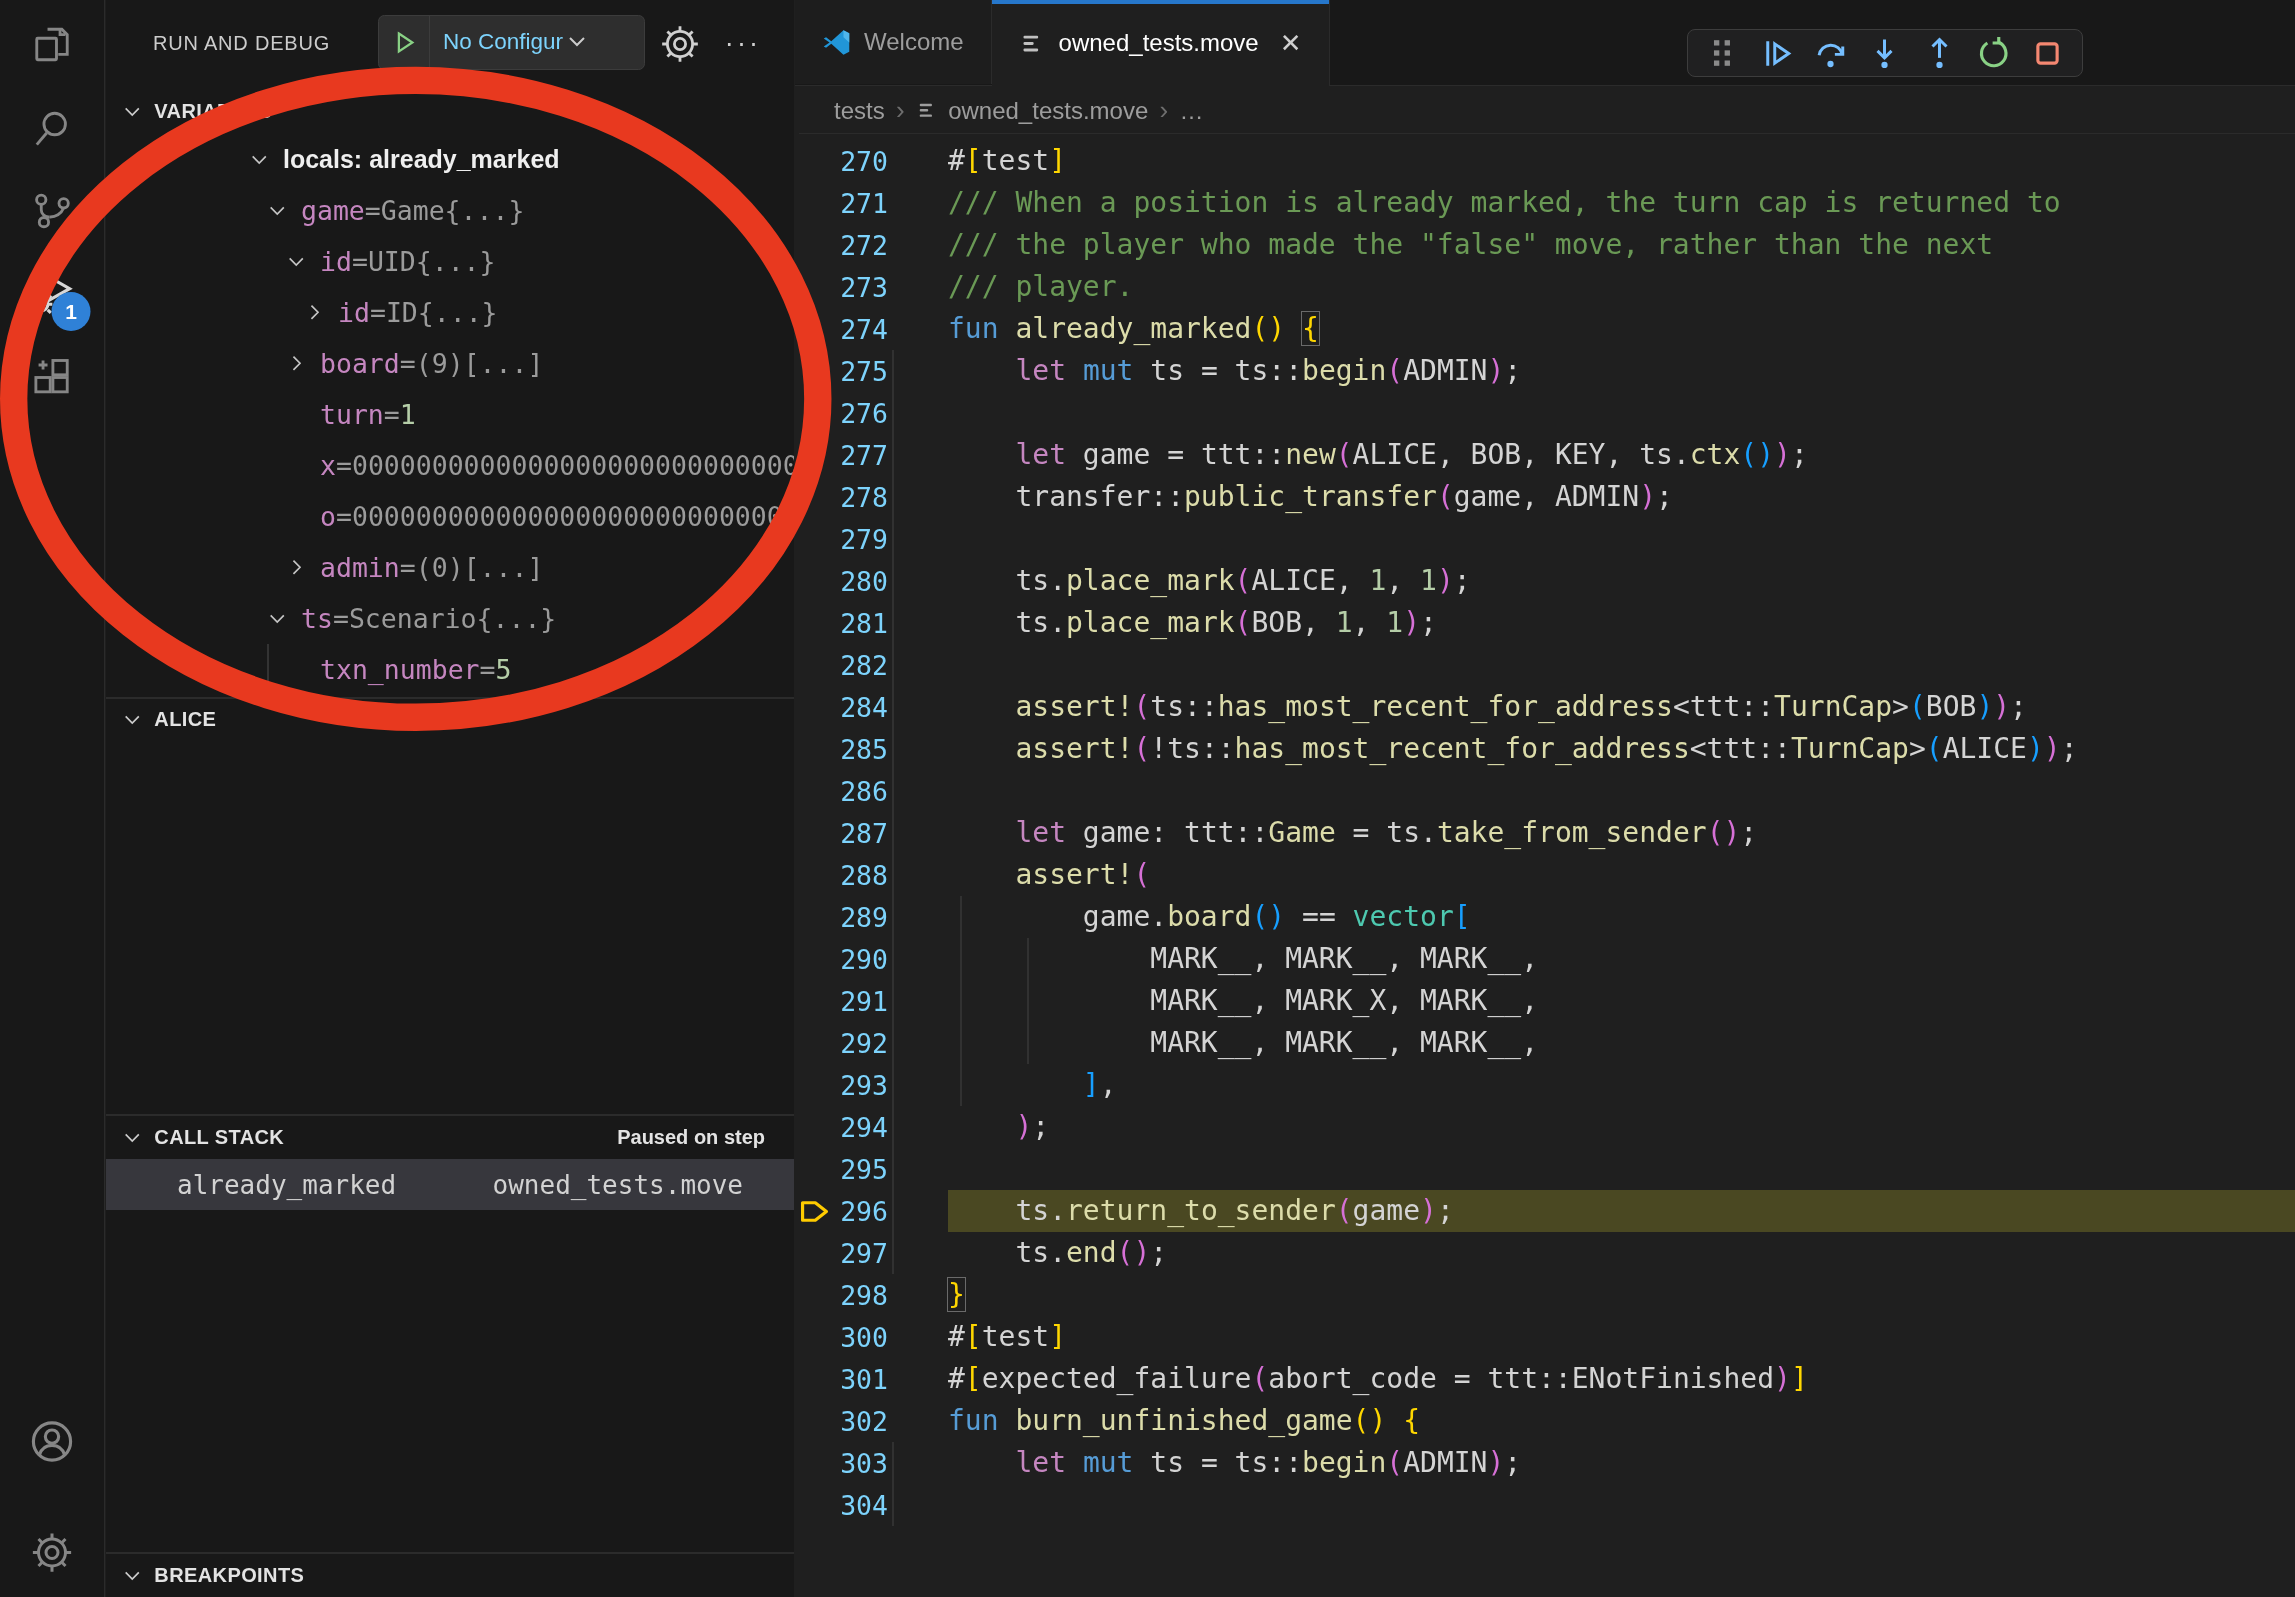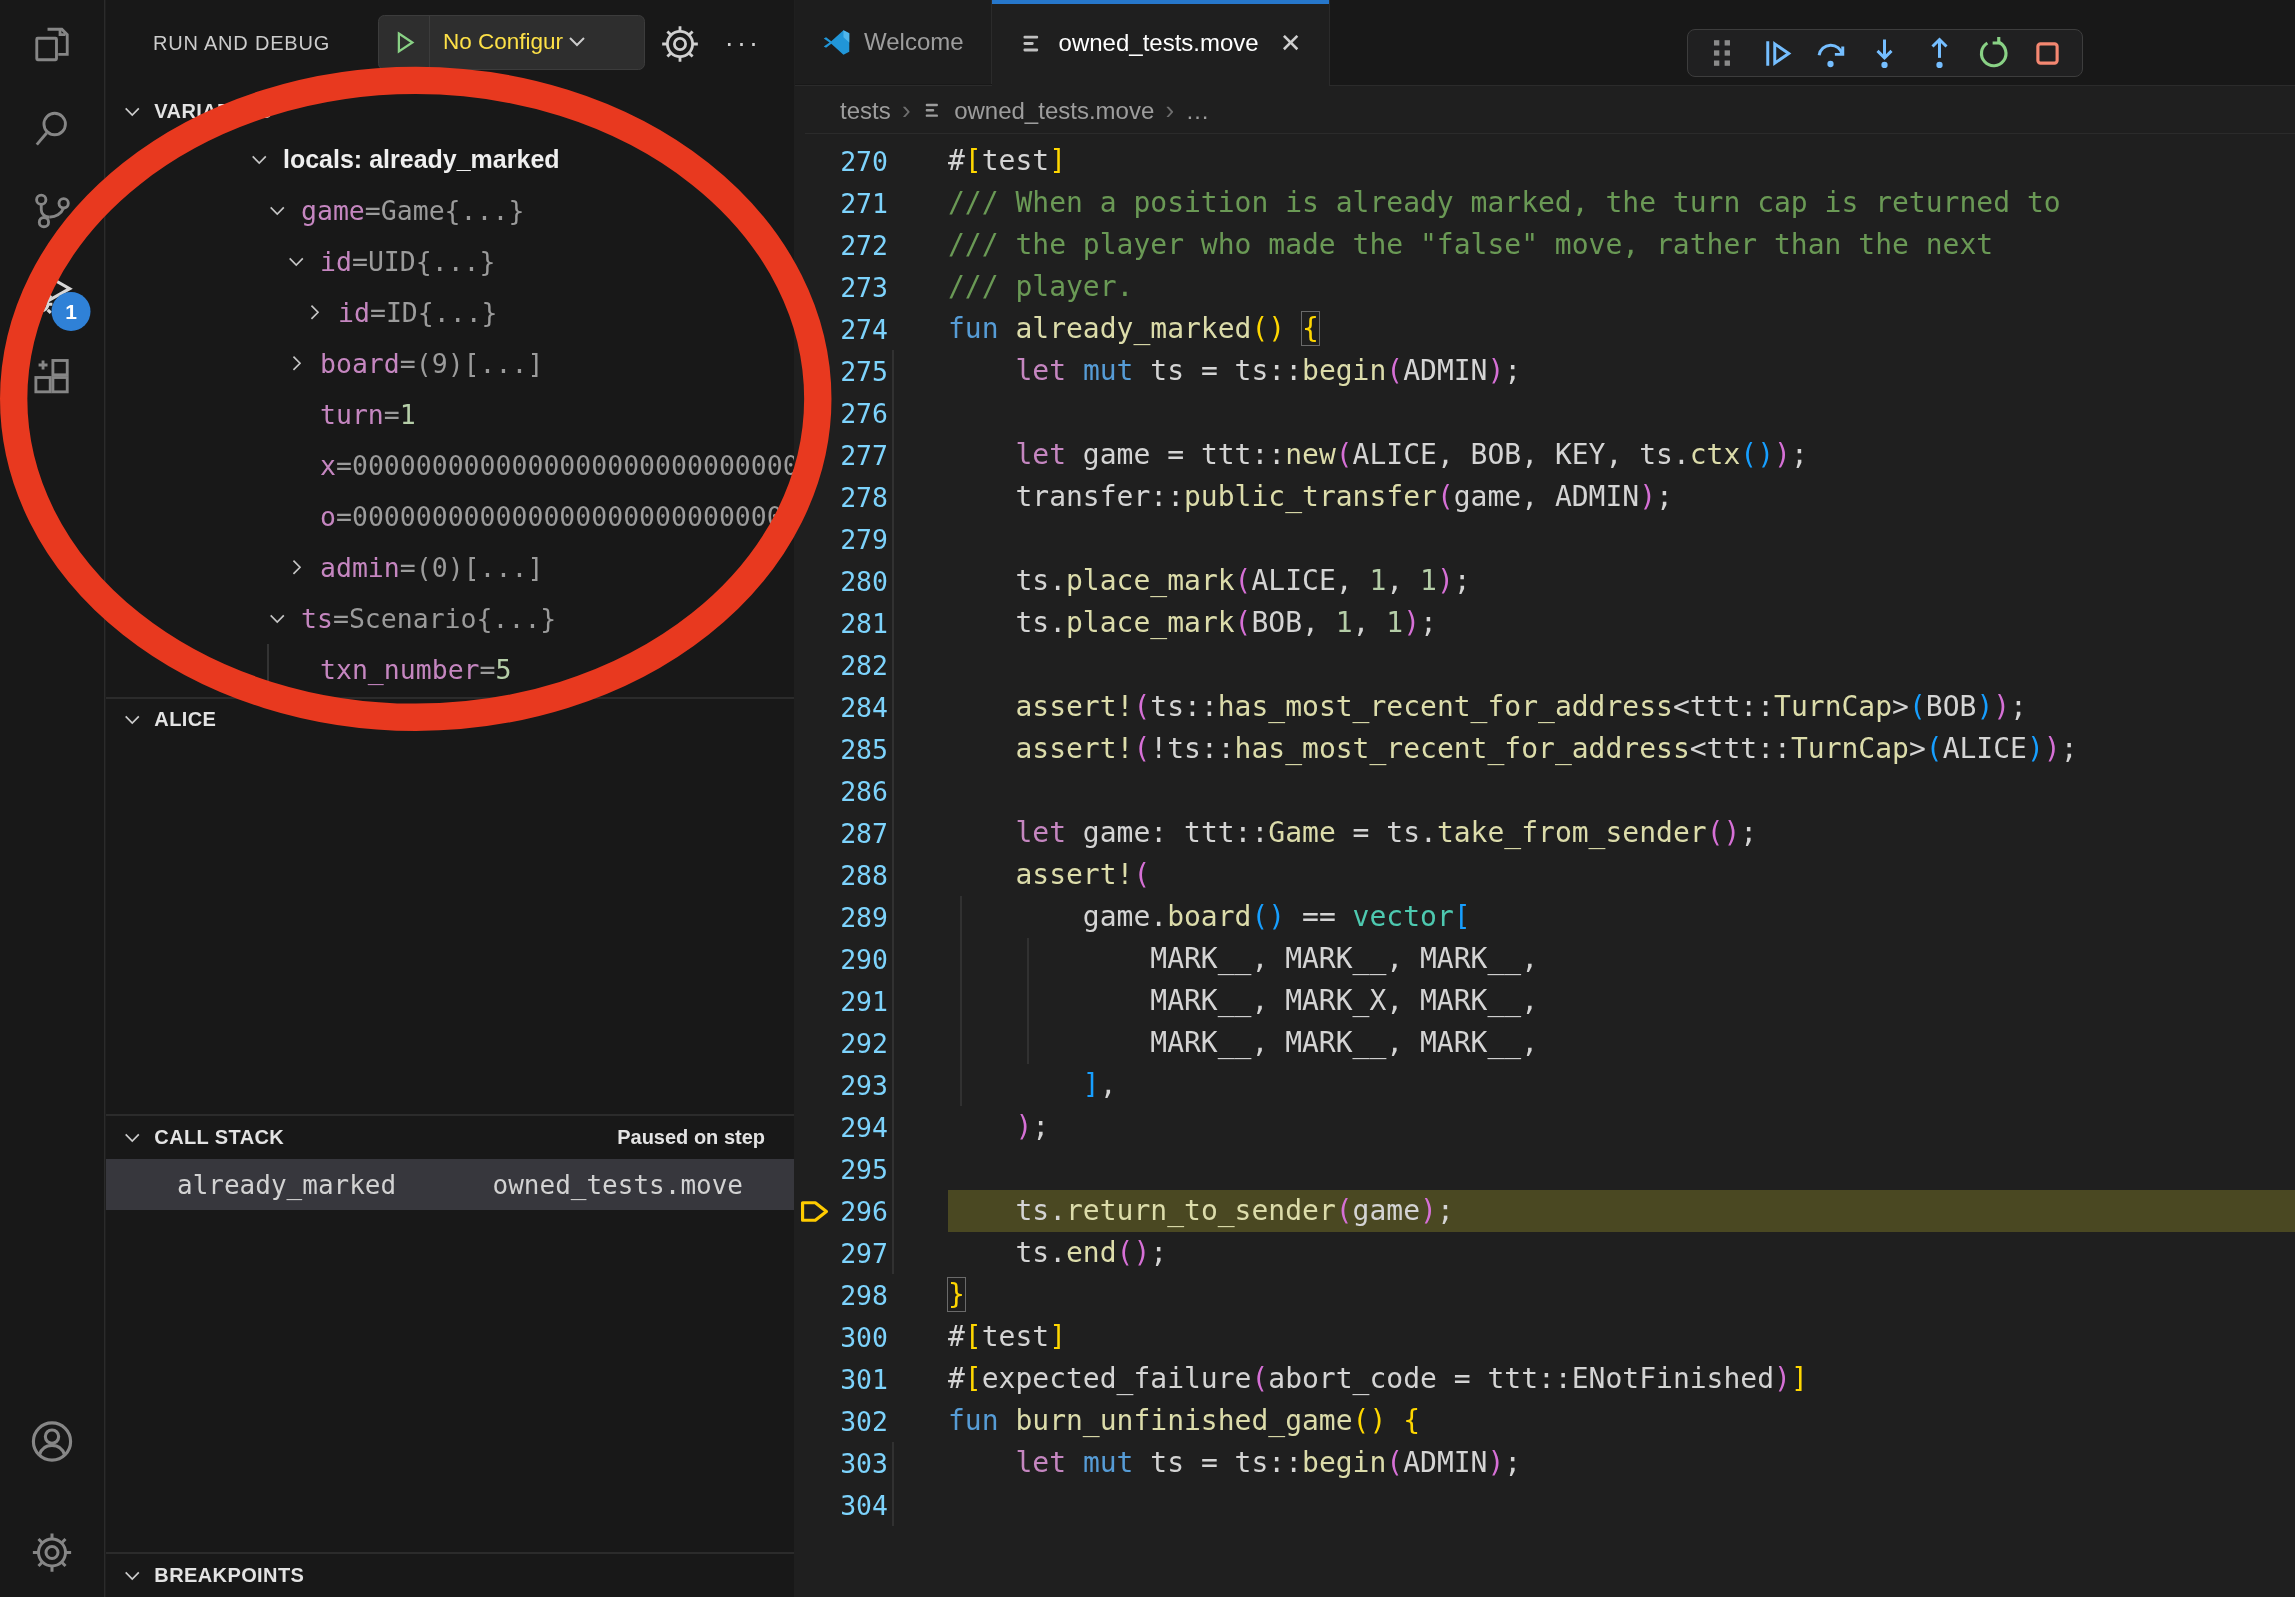--- a/index.html
+++ b/index.html
@@ -23,21 +23,21 @@
     display:flex; align-items:center; justify-content:center; padding:0 6.4px;
   }
   
   #sidebar { position:absolute; left:106px; top:0; width:688px; height:1597px; background:#181818; }
   #run-header { position:absolute; left:0; top:14.5px; width:100%; height:58px; display:flex; align-items:center; }
   #run-title { margin-left:47px; font-size:20px; color:#cccccc; letter-spacing:0.8px; white-space:nowrap; }
   #config-button { position:absolute; left:272px; top:0; width:267px; height:55px; background:#2e2e2e;
     border:0.8px solid #3c3c3c; border-radius:6.4px; display:flex; align-items:center; overflow:hidden; }
   #config-play { width:51px; height:100%; display:flex; align-items:center; justify-content:center;
     border-right:0.8px solid #3c3c3c; flex:0 0 auto; }
-  #config-label { font-size:22.5px; color:#fde047; margin-left:13px; white-space:nowrap; overflow:hidden; }
+  #config-label { font-size:22.5px; color:#7dd3fc; margin-left:13px; white-space:nowrap; overflow:hidden; }
   #config-chevron { margin-left:1.6px; flex:0 0 auto; }
   #run-gear  { position:absolute; left:553px; top:8px; width:42px; height:42px; }
   #run-more  { position:absolute; left:616px; top:11.3px; width:42px; height:35px; display:flex; align-items:center;
     justify-content:center; color:#cfcfcf; font-size:27px; letter-spacing:3.2px; }
   .section-header { position:absolute; left:0; width:100%; height:43px; display:flex; align-items:center; }
   .section-title { font-size:20px; font-weight:bold; color:#e3e3e3; letter-spacing:0.4px; }
   .chev { flex:0 0 auto; display:inline-flex; }
   .chev svg { stroke:#cccccc; fill:none; stroke-width:1.8; }
   .hdr-chev { margin-left:14.5px; margin-right:11.3px; }
   .section-divider { position:absolute; left:0; width:100%; height:1.6px; background:#2b2b2b; }
@@ -61,21 +61,21 @@
   #editor { position:absolute; left:795px; top:0; right:0; bottom:0; background:#1f1f1f; }
   #tabstrip { position:absolute; left:0; top:0; right:0; height:86px; background:#181818;
     border-bottom:1.6px solid #2b2b2b; display:flex; }
   .tab { height:84px; display:flex; align-items:center; padding:8px 27px; font-size:24px;
     border-right:1.6px solid #2b2b2b; position:relative; }
   .tab.inactive { background:#1d1d1d; color:#9d9d9d; }
   .tab.active { background:#1f1f1f; color:#ffffff; height:86px; }
   .tab.active::before { content:""; position:absolute; left:0; top:0; right:0; height:4px; background:#2677cb; }
   .tab .ticon { margin-right:13px; display:inline-flex; }
   .tab-close { margin-left:21px; font-size:26px; color:#cfcfcf; }
-  #breadcrumbs { position:absolute; left:10px; top:88px; right:0; height:46px; display:flex; align-items:center;
+  #breadcrumbs { position:absolute; left:4px; top:88px; right:0; height:46px; display:flex; align-items:center;
     font-size:24px; color:#9d9d9d; border-bottom:1.6px solid #2b2b2b; background:#1f1f1f; }
   .bc-item { white-space:nowrap; }
   .bc-sep { margin:0 11.3px; color:#6e6e6e; font-size:26px; }
   #breadcrumbs .ticon { margin-right:9.7px; display:inline-flex; }
   
   #debug-toolbar { position:absolute; left:1687px; top:29px; width:396px; height:48px; z-index:60;
     background:#202021; border:1.6px solid #3d3d3d; border-radius:8px;
     display:flex; align-items:center; justify-content:space-between; padding:0 13px; }
   .dt-btn { width:42px; height:39px; display:flex; align-items:center; justify-content:center; }
   

